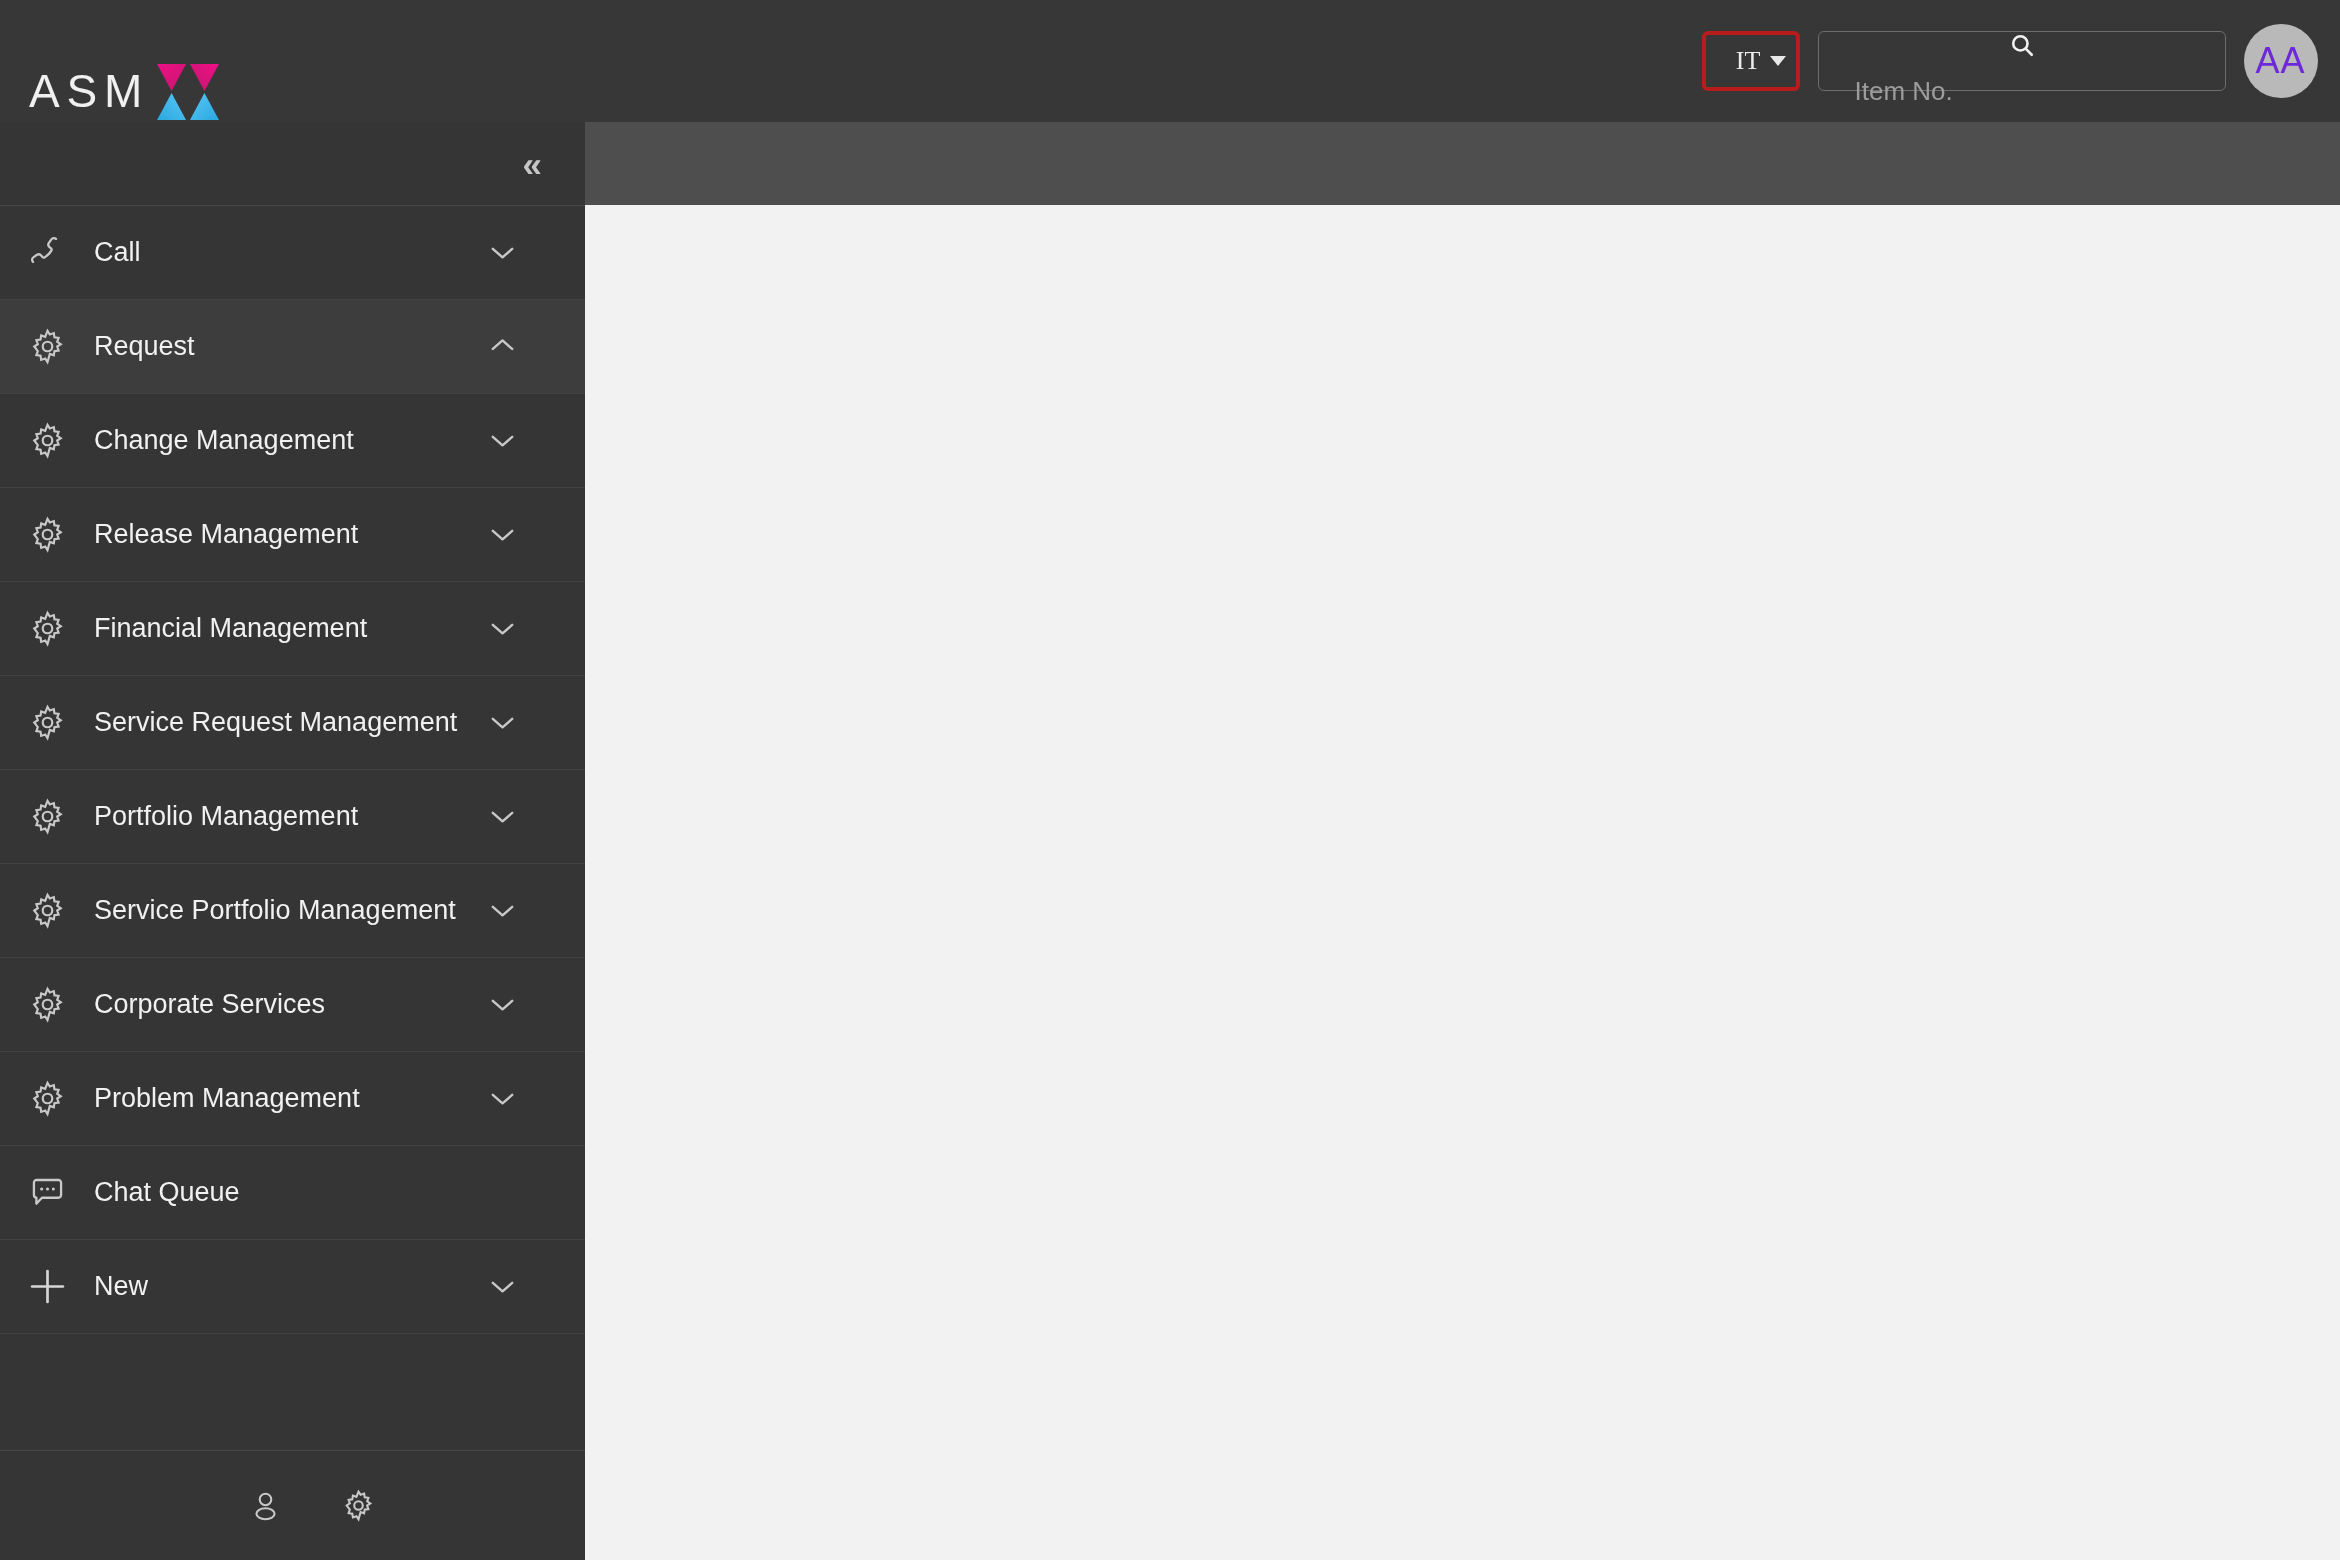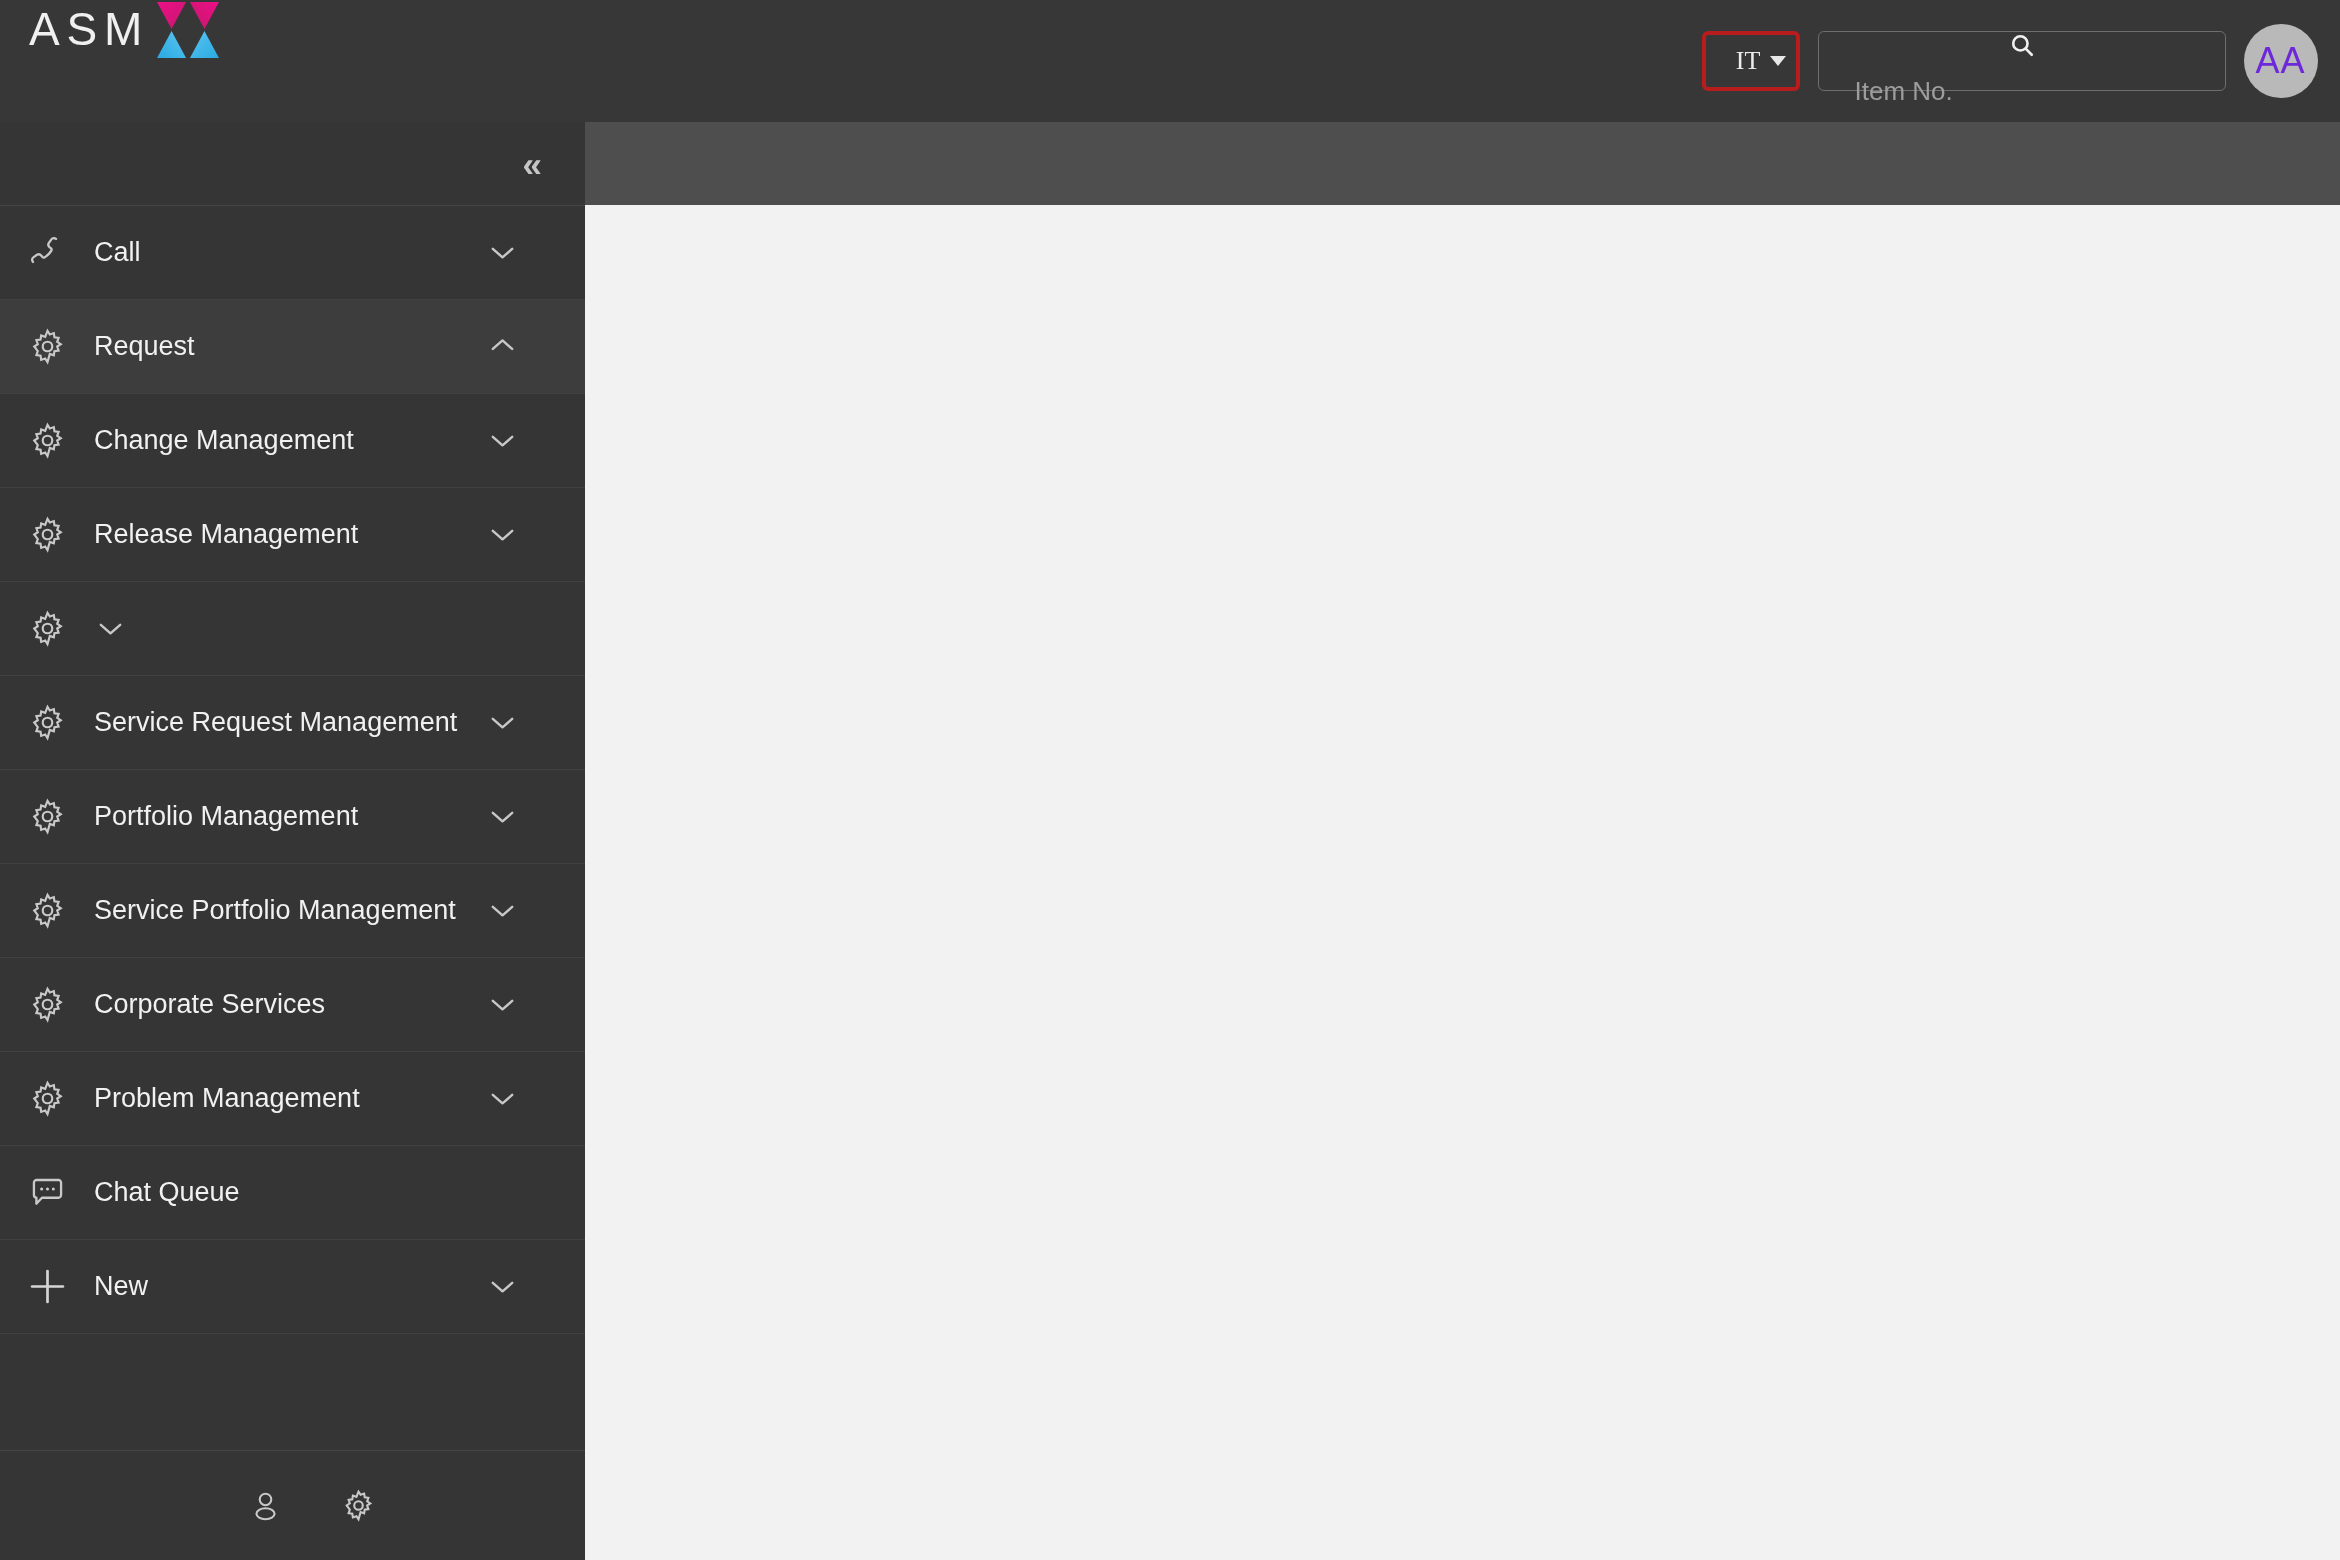--- a/index.html
+++ b/index.html
@@ -19,21 +19,21 @@
     background: #f2f2f2;
   }
 
   
   .topbar {
     position: absolute;
     left: 0; top: 0;
     width: 2341px; height: 122px;
     background: #373737;
     display: flex;
-    align-items: flex-start;
+    align-items: flex-end;
   }
 
   .logo-wrap {
     display: flex;
     align-items: center;
     margin-left: 29px;
     gap: 2px;
   }
   .logo-text {
     color: #f0f0f0;
@@ -370,20 +370,21 @@
         </div>
         <div class="nav-item">
           <span class="nav-icon">
             <span>
               <svg width="37" height="37" viewBox="0 0 24 24" fill="none" stroke="#c9c9c9" stroke-width="1.4">
                 <circle cx="12" cy="12" r="3.1"></circle>
                 <path d="M12 1.9l1.5 2.3 2.6-.9.4 2.7 2.7.4-.9 2.6 2.3 1.5-2.3 1.5.9 2.6-2.7.4-.4 2.7-2.6-.9L12 22.1l-1.5-2.3-2.6.9-.4-2.7-2.7-.4.9-2.6L3.4 12l2.3-1.5-.9-2.6 2.7-.4.4-2.7 2.6.9z"></path>
               </svg>
             </span>
           </span>
+          <span class="nav-label">Financial Management</span>
           <span class="nav-chevron">
             <svg width="29" height="29" viewBox="0 0 24 24" fill="none" stroke="#c8c8c8" stroke-width="2" stroke-linecap="round" stroke-linejoin="round">
               <path d="M4 9 L12 16 L20 9"></path>
             </svg>
           </span>
         </div>
         <div class="nav-item">
           <span class="nav-icon">
             <span>
               <svg width="37" height="37" viewBox="0 0 24 24" fill="none" stroke="#c9c9c9" stroke-width="1.4">

